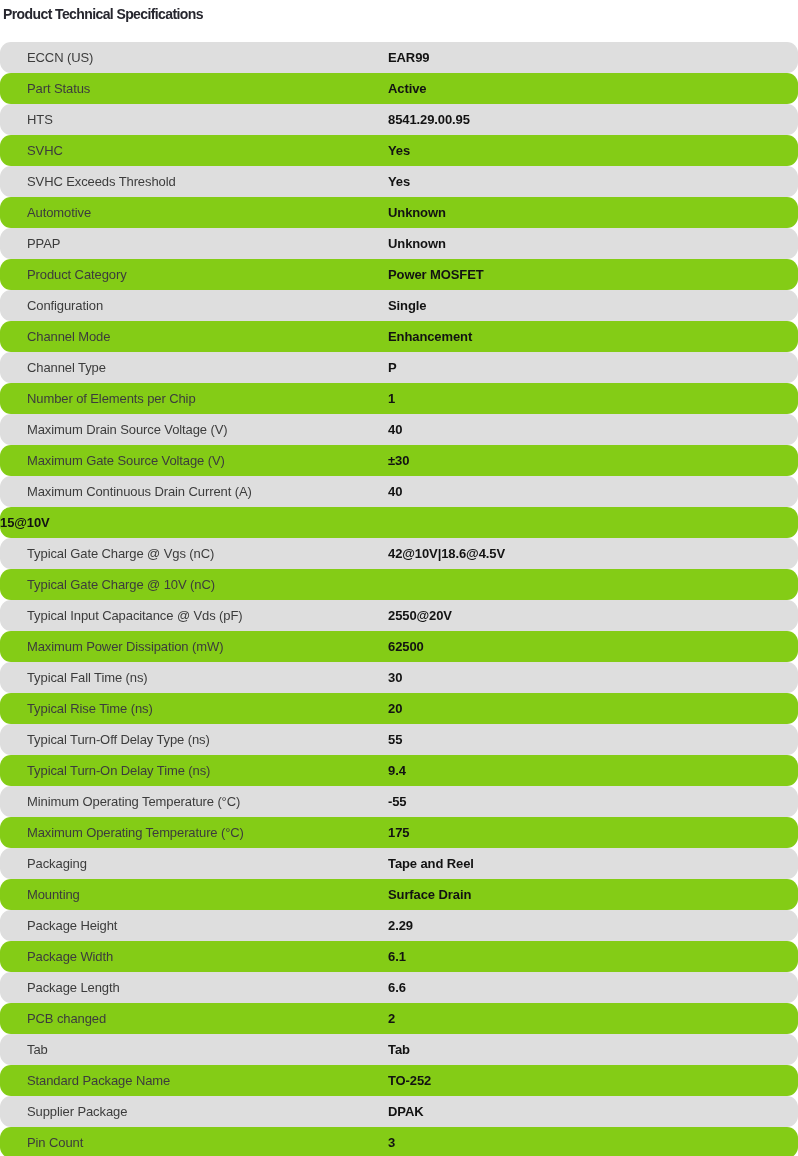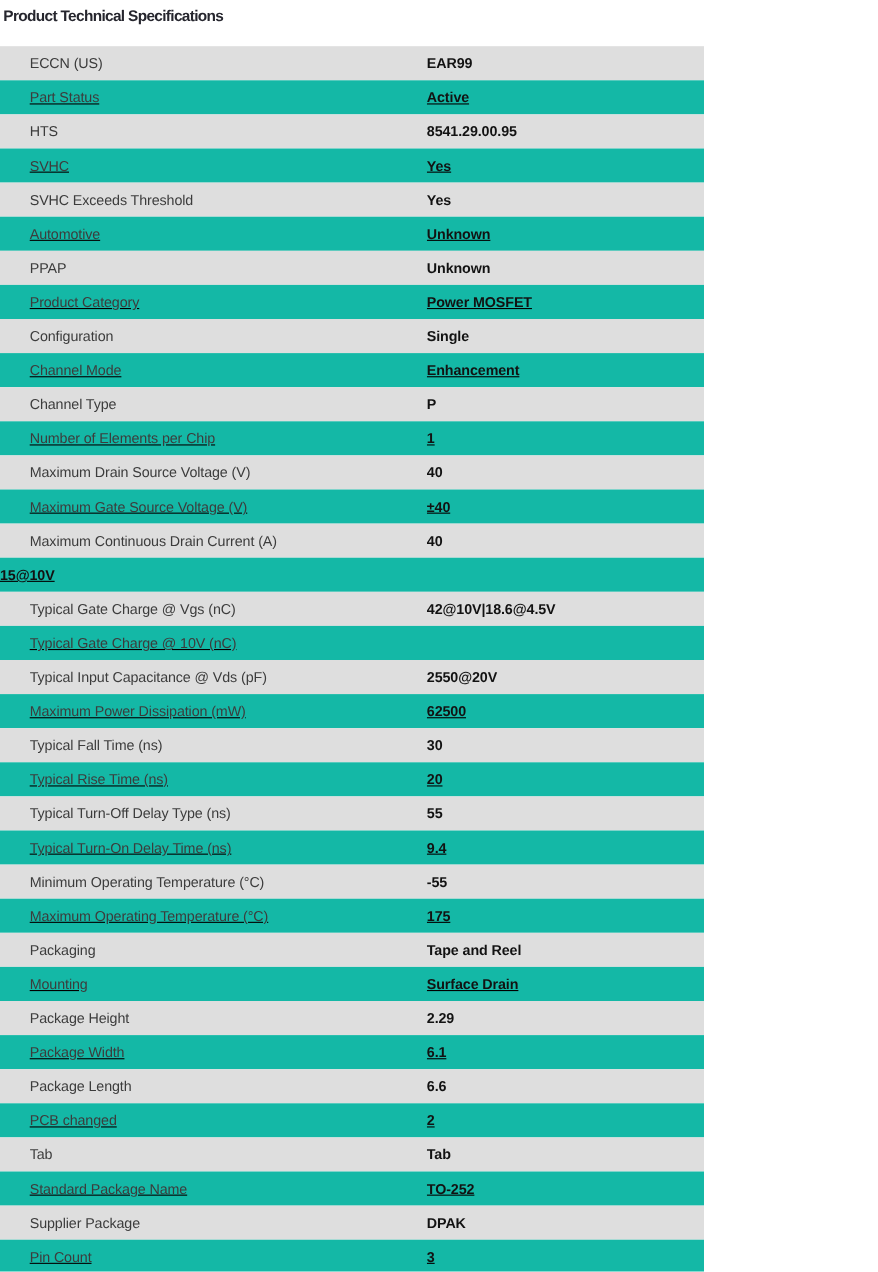--- a/index.html
+++ b/index.html
@@ -17,26 +17,27 @@
     letter-spacing: -0.6px;
     padding: 2px 0 0 3px;
     line-height: 24px;
   }
   .spec-table {
     margin-top: 16px;
     width: 798px;
   }
   .spec-row {
     height: 31px;
-    width: 640px;
+    width: 798px;
     display: flex;
     align-items: center;
+    border-radius: 11px;
   }
   .spec-row.alt { background: #dedede; }
-  .spec-row.plain { background: #14b8a6; text-decoration: underline; }
+  .spec-row.plain { background: #84cc16; }
   .spec-label {
     flex: 0 0 388px;
     padding-left: 27px;
     font-size: 13px;
     color: #3c3c3c;
     letter-spacing: -0.1px;
     white-space: nowrap;
     overflow: hidden;
   }
   .spec-value {
@@ -102,21 +103,21 @@
     <div class="spec-row plain">
       <span class="spec-label">Number of Elements per Chip</span>
       <span class="spec-value">1</span>
     </div>
     <div class="spec-row alt">
       <span class="spec-label">Maximum Drain Source Voltage (V)</span>
       <span class="spec-value">40</span>
     </div>
     <div class="spec-row plain">
       <span class="spec-label">Maximum Gate Source Voltage (V)</span>
-      <span class="spec-value">±40</span>
+      <span class="spec-value">±30</span>
     </div>
     <div class="spec-row alt">
       <span class="spec-label">Maximum Continuous Drain Current (A)</span>
       <span class="spec-value">40</span>
     </div>
     <div class="spec-row plain">
       <span class="spec-value">15@10V</span>
     </div>
     <div class="spec-row alt">
       <span class="spec-label">Typical Gate Charge @ Vgs (nC)</span>

